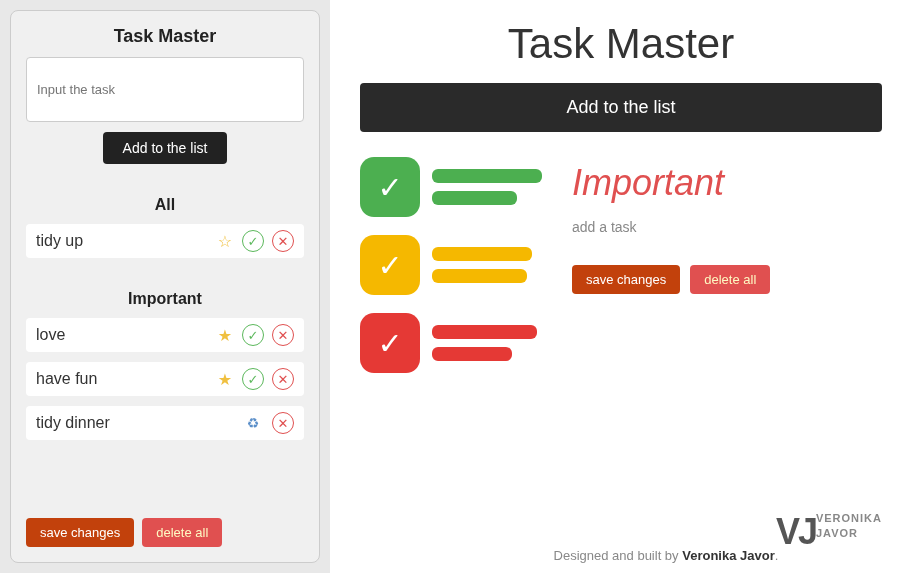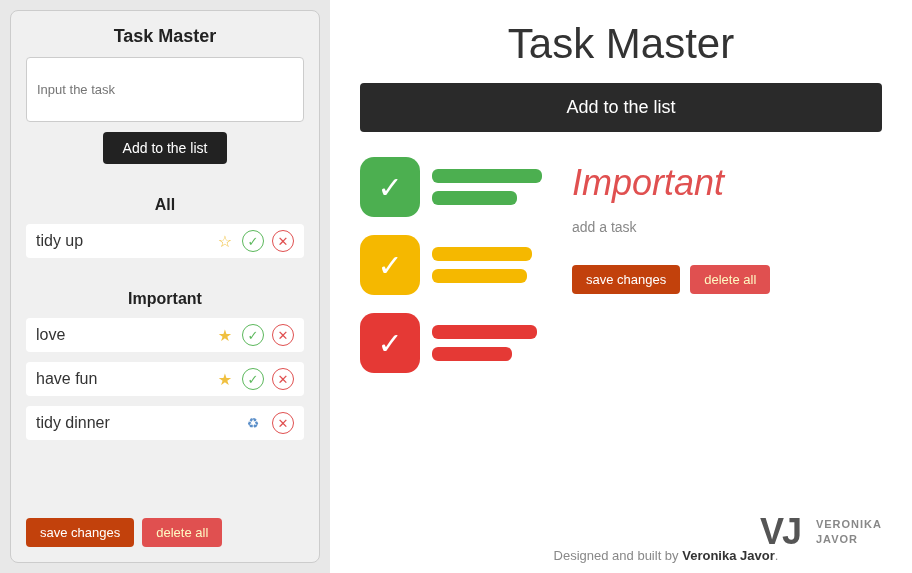--- a/index.html
+++ b/index.html
@@ -391,21 +391,21 @@
       <div class="important-title">Important</div>
       <div class="add-task-link">add a task</div>
       <div class="right-bottom-buttons">
         <button class="save-btn">save changes</button>
         <button class="delete-btn">delete all</button>
       </div>
     </div>
   </div>
 
   <div class="footer">
-    <div style="display:flex;align-items:center;gap:16px;margin-top:21px;">
+    <div style="display:flex;gap:0;margin-top:21px;">
       <div class="vj-logo">VJ</div>
       <div class="vj-name">
         <div>VERONIKA</div>
         <div>JAVOR</div>
       </div>
     </div>
   </div>
   <div class="footer-text">
     Designed and built by <a href="#">Veronika Javor</a>.
   </div>

